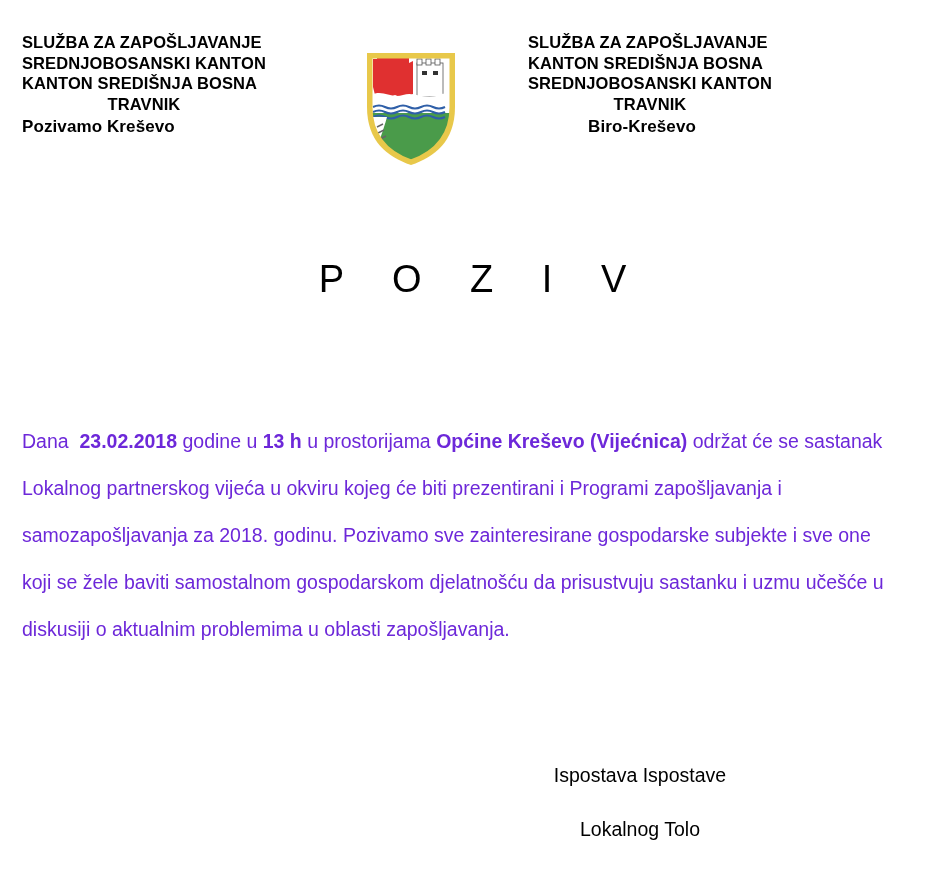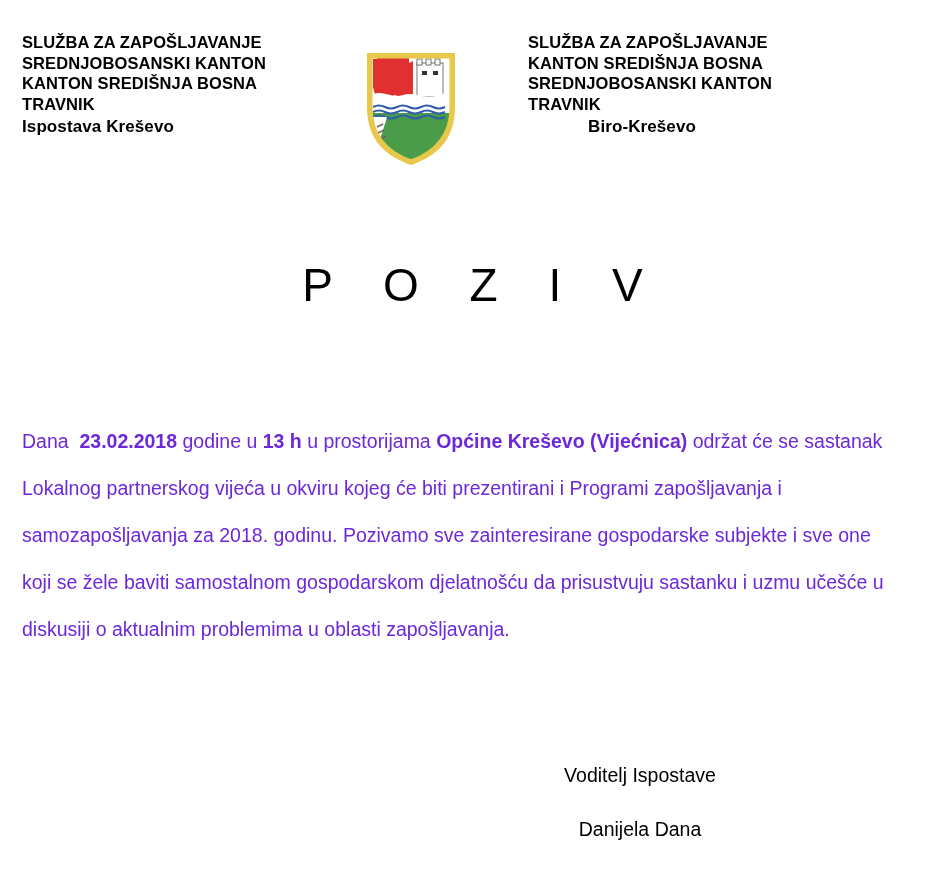--- a/index.html
+++ b/index.html
@@ -31,21 +31,21 @@
     font-weight: bold;
     font-size: 16.5px;
     line-height: 20.5px;
     letter-spacing: 0.1px;
     white-space: nowrap;
   }
   .header-block.left  { left: 22px; }
   .header-block.right { left: 528px; }
 
   .header-line { display: block; }
-  .header-line.center { text-align: left; }
+  .header-line.center { text-align: center; }
   .header-line.office {
     font-size: 17px;
     margin-top: 3px;
   }
   .header-block.left .header-line.office  { padding-left: 0px; }
   .header-block.right .header-line.office { padding-left: 60px; }
 
   
   .emblem-wrap {
     position: absolute;
@@ -56,21 +56,21 @@
   }
   .emblem-wrap svg { display: block; }
 
   
   .doc-title {
     position: absolute;
     top: 258px;
     left: 0;
     width: 945px;
     text-align: center;
-    font-size: 46px;
+    font-size: 38px;
     font-weight: normal;
     letter-spacing: 19px;
     text-indent: 19px;
   }
 
   
   .body-text {
     position: absolute;
     top: 418px;
     left: 22px;
@@ -102,21 +102,21 @@
 </head>
 <body>
 
 <div class="header">
 
   <div class="header-block left">
     <span class="header-line">SLUŽBA ZA ZAPOŠLJAVANJE</span>
     <span class="header-line">SREDNJOBOSANSKI KANTON</span>
     <span class="header-line">KANTON SREDIŠNJA BOSNA</span>
     <span class="header-line center">TRAVNIK</span>
-    <span class="header-line office">Ispostava Kreševo</span>
+    <span class="header-line office">Pozivamo Kreševo</span>
   </div>
 
   <div class="emblem-wrap">
     <svg width="100" height="118" viewBox="0 0 100 118" xmlns="http://www.w3.org/2000/svg" aria-hidden="true">
       <defs>
         <clipPath id="shieldClip">
           <path d="M10 8 L90 8 L90 58 C90 88 72 104 50 112 C28 104 10 88 10 58 Z"></path>
         </clipPath>
       </defs>
 
@@ -171,15 +171,15 @@
 
 </div>
 
 <div class="doc-title">P O Z I V</div>
 
 <div class="body-text">
   <span class="nb">Dana  </span><b>23.02.2018</b><span class="nb"> godine u </span><b>13 h</b><span class="nb"> u prostorijama </span><b>Općine  Kreševo (Vijećnica)</b><span> održat će se sastanak Lokalnog partnerskog vijeća u okviru kojeg će biti prezentirani i Programi zapošljavanja i samozapošljavanja za 2018. godinu. Pozivamo sve zainteresirane gospodarske subjekte i sve one koji se žele baviti  samostalnom gospodarskom djelatnošću da  prisustvuju sastanku i uzmu učešće u diskusiji o aktualnim problemima u oblasti  zapošljavanja.</span>
 </div>
 
 <div class="signature">
-  <span>Voditelj Ispostave</span>
-  <span class="sig-name">Danijela Dana</span>
+  <span>Ispostava Ispostave</span>
+  <span class="sig-name">Lokalnog Tolo</span>
 </div>
 
 </body></html>

